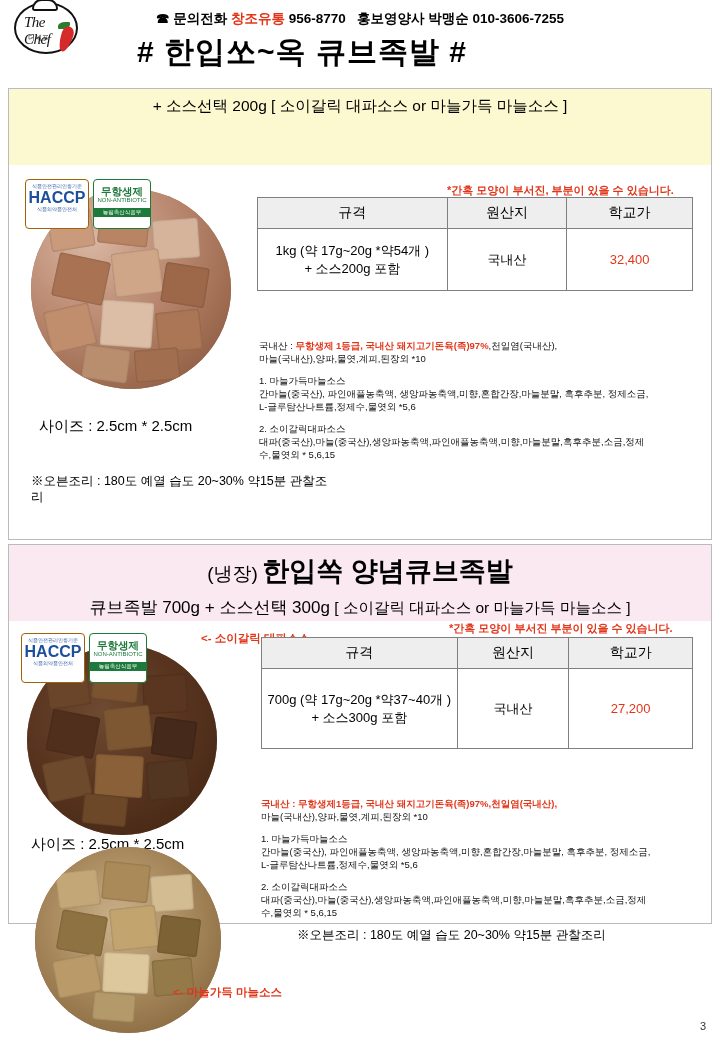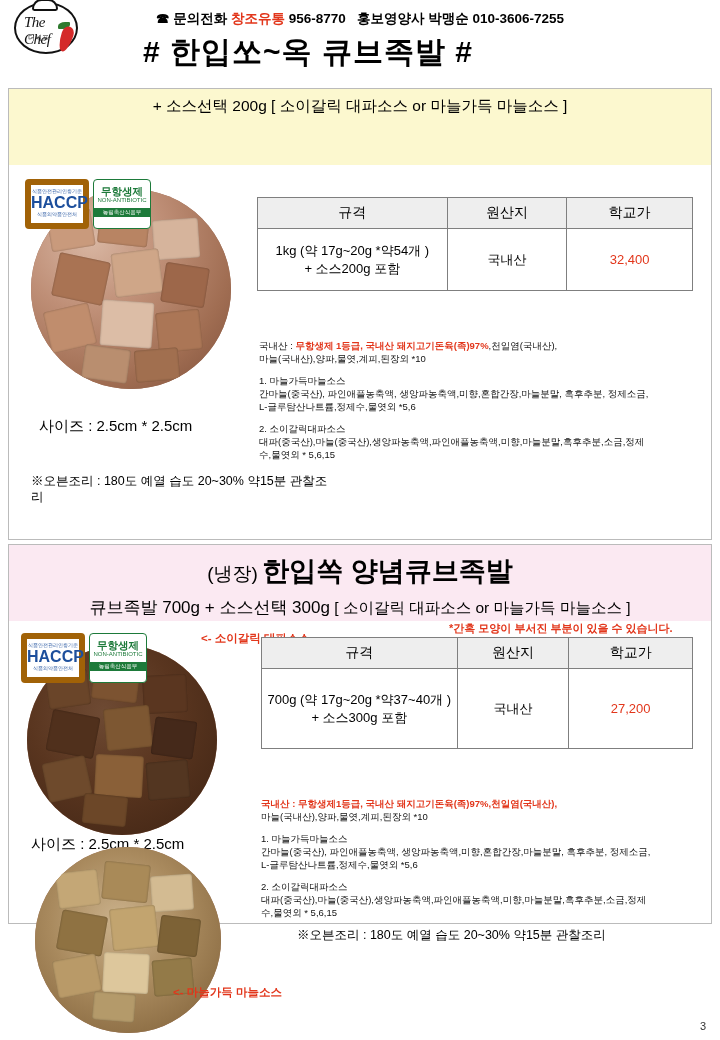--- a/index.html
+++ b/index.html
@@ -61,21 +61,21 @@
 
   .contact {
     position:absolute; left:0; top:10px; width:720px;
     text-align:center;
     font-size:13.5px;
     font-weight:bold;
     color:#000;
   }
   .contact .brand { color:#e2361b; }
   .title-main {
-    position:absolute; left:16px; top:32px; width:584px;
+    position:absolute; left:10px; top:32px; width:584px;
     text-align:center;
     font-size:30px;
     font-weight:bold;
     letter-spacing:1px;
     color:#000;
   }
 
   
   .sec1 { position:absolute; left:8px; top:88px; width:704px; height:452px; border:1px solid #bbb; }
   .band-yellow {
@@ -111,21 +111,21 @@
   .meat-c { background:radial-gradient(circle at 45% 40%, #cbb28c 0%, #a98a5e 45%, #7b5c34 100%); }
   .cube {
     position:absolute;
     border-radius:3px;
     box-shadow:0 0 2px rgba(0,0,0,.35) inset;
   }
 
   .haccp {
     position:absolute;
     width:64px; height:50px;
-    border:6px solid #a16207;
+    border:1px solid #a16207;
     border-radius:4px;
     background:#fff;
     text-align:center;
   }
   .haccp .t1 { font-size:5px; color:#1d4f9c; margin-top:3px; }
   .haccp .t2 { font-size:16px; font-weight:bold; color:#1d4f9c; line-height:17px; }
   .haccp .t3 { font-size:5px; color:#1d4f9c; }
   .mujeong {
     position:absolute;
     width:58px; height:50px;
@@ -237,20 +237,21 @@
     <div class="t3">식품의약품안전처</div>
   </div>
   <div class="mujeong" style="left:84px;top:90px;">
     <div class="m1">무항생제</div>
     <div class="m2">NON-ANTIBIOTIC</div>
     <div class="m3">농림축산식품부</div>
   </div>
 
   <div class="size-label" style="left:30px;top:328px;">사이즈 : 2.5cm  *  2.5cm</div>
 
+  <div class="warn" style="left:438px;top:94px;">*간혹 모양이 부서진, 부분이 있을 수 있습니다.</div>
 
   <table class="spec" style="left:248px;top:108px;width:436px;">
     <tbody>
         <tr>
       <th style="width:190px">규격</th>
       <th style="width:120px">원산지</th>
       <th style="width:126px">학교가</th>
     </tr>
     <tr>
       <td style="height:62px;white-space:pre-line">1kg (약 17g~20g *약54개 )

